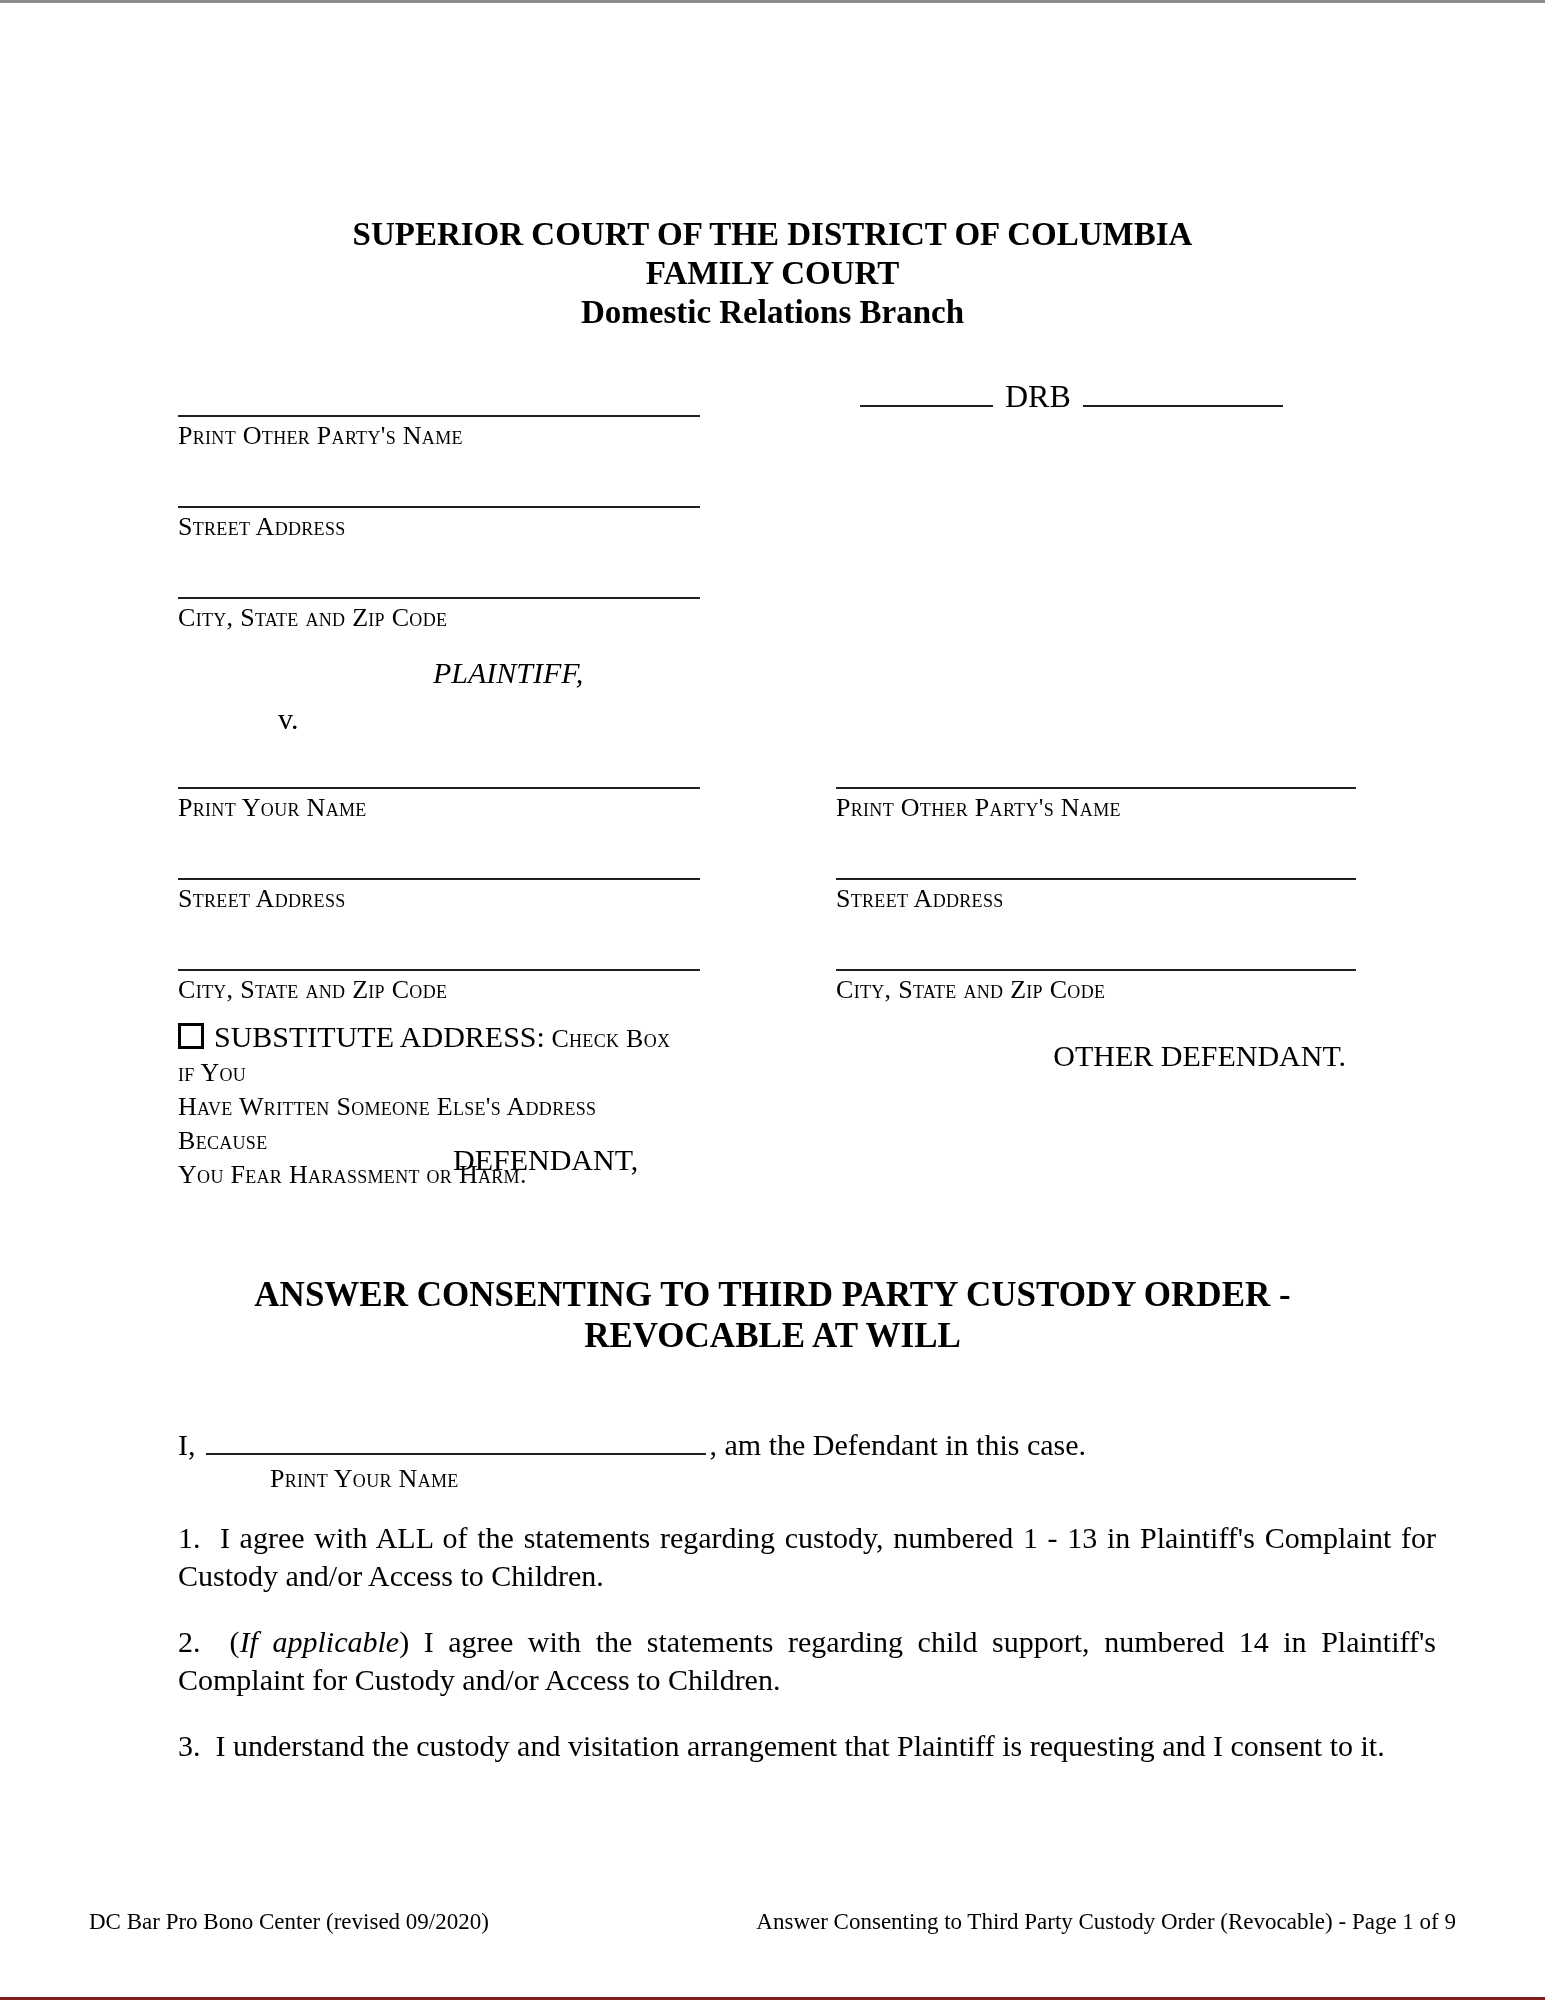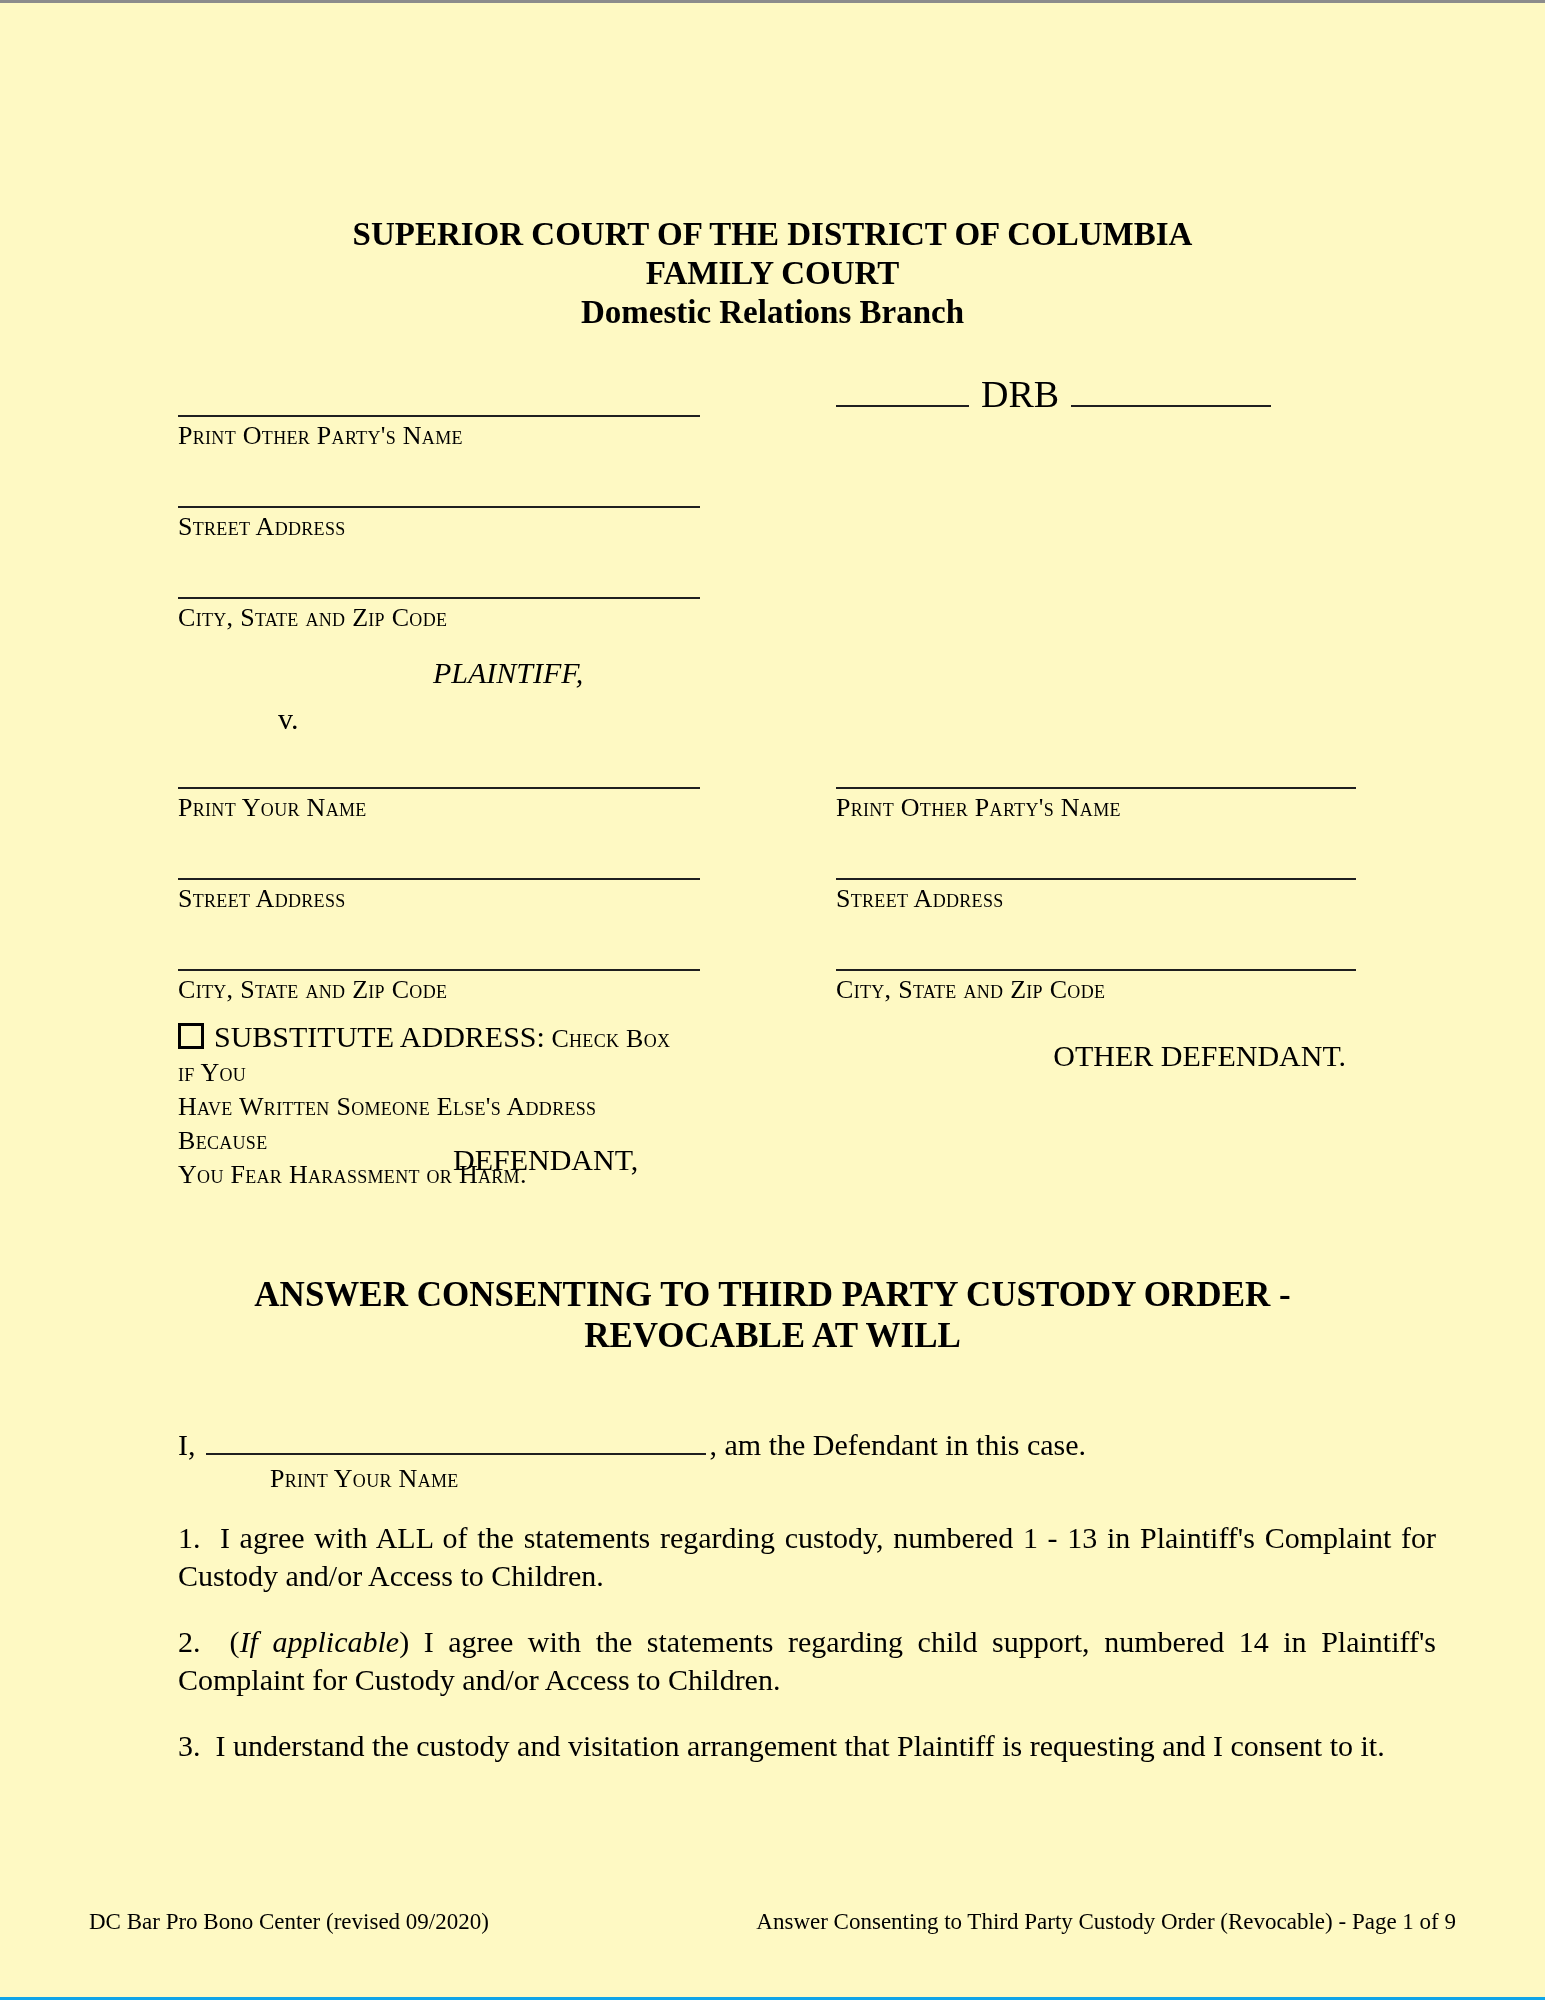--- a/index.html
+++ b/index.html
@@ -1,26 +1,26 @@
 <!DOCTYPE html>
 <html><head>
 <meta charset="utf-8">
 <style>
   html, body { margin: 0; padding: 0; background: #e8e8e8; }
   .page {
     position: relative;
     width: 1545px;
     height: 2000px;
     margin: 0 auto;
-    background: #fef9c3;
+    background: #ffffff;
     font-family: "Liberation Serif", "DejaVu Serif", serif;
     color: #000;
     box-sizing: border-box;
     border-top: 3px solid #8c8c8c;
-    border-bottom: 3px solid #0ea5e9;
+    border-bottom: 3px solid #7f1d1d;
     overflow: hidden;
   }
 
   
   .court-header {
     position: absolute;
     top: 212px; left: 0; right: 0;
     text-align: center;
     font-weight: bold;
     font-size: 33px;
@@ -35,21 +35,21 @@
   .field { margin-bottom: 13px; }
   .field-label {
     font-variant: small-caps;
     font-size: 26px;
     line-height: 31px;
     margin-top: 3px;
     letter-spacing: 0.3px;
   }
 
   .col-left-top    { position: absolute; left: 178px; top: 370px; width: 522px; }
-  .col-right-top   { position: absolute; left: 836px; top: 368px; width: 525px; font-size: 38px; }
+  .col-right-top   { position: absolute; left: 860px; top: 368px; width: 525px; font-size: 32px; }
   .col-left-bot    { position: absolute; left: 178px; top: 742px; width: 522px; }
   .col-right-bot   { position: absolute; left: 836px; top: 742px; width: 520px; }
 
   .inline-blank {
     display: inline-block;
     border-bottom: 2.5px solid #1f1f1f;
     height: 34px;
     vertical-align: baseline;
   }
   .drb-row { white-space: nowrap; }

